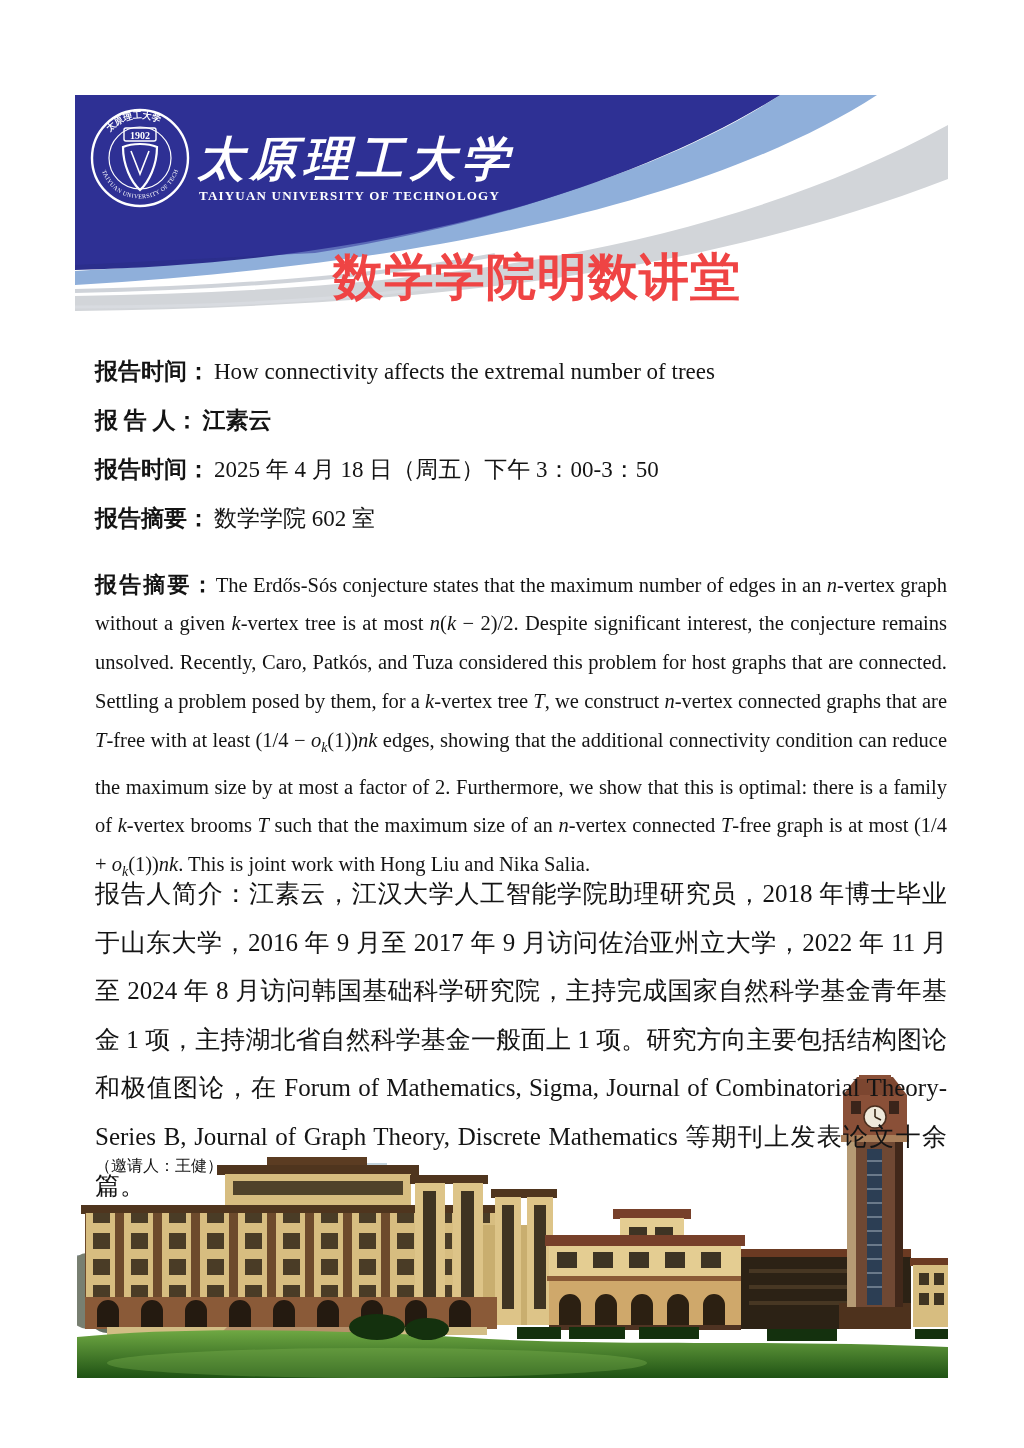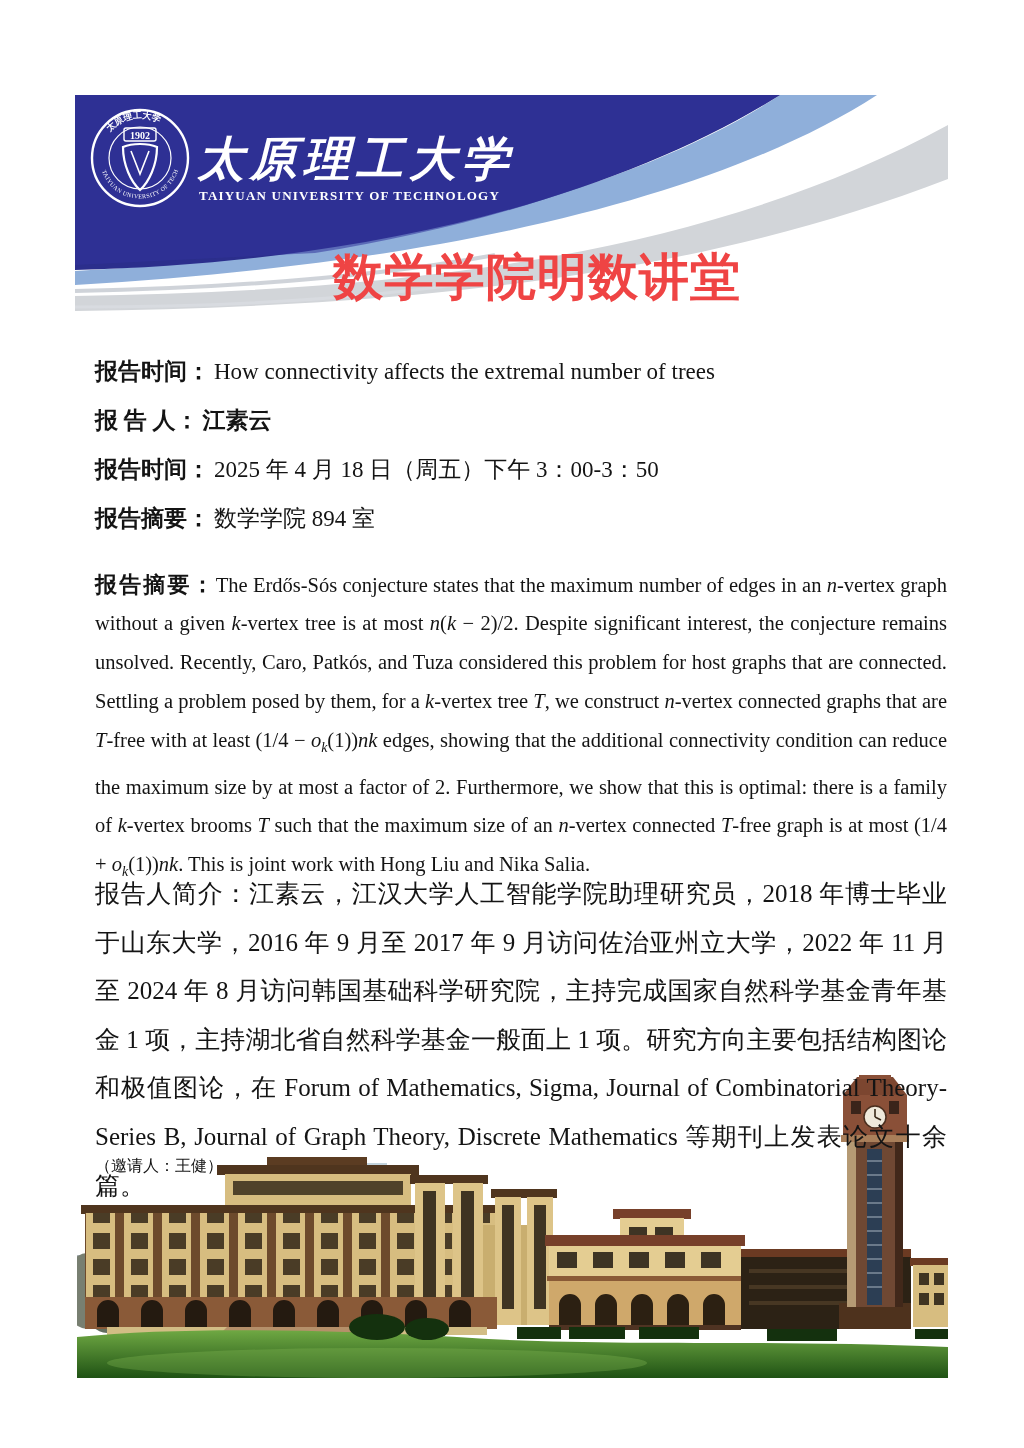--- a/index.html
+++ b/index.html
@@ -88,21 +88,21 @@
     <div class="info-row">
       <span class="info-label">报告时间：</span><span class="info-value">How connectivity affects the extremal number of trees</span>
     </div>
     <div class="info-row">
       <span class="info-label">报 告 人：</span><span class="info-value value-bold">江素云</span>
     </div>
     <div class="info-row">
       <span class="info-label">报告时间：</span><span class="info-value">2025 年 4 月 18 日（周五）下午 3：00-3：50</span>
     </div>
     <div class="info-row">
-      <span class="info-label">报告摘要：</span><span class="info-value">数学学院 894 室</span>
+      <span class="info-label">报告摘要：</span><span class="info-value">数学学院 602 室</span>
     </div>
   </div>
 
   <p class="abstract"><span class="sec-label">报告摘要：</span><span><span>The Erdős-Sós conjecture states that the maximum number of edges in an </span><span class="mi">n</span><span>-vertex graph without a given </span><span class="mi">k</span><span>-vertex tree is at most </span><span class="mi">n</span><span>(</span><span class="mi">k</span><span> − 2)/2. Despite significant interest, the conjecture remains unsolved. Recently, Caro, Patkós, and Tuza considered this problem for host graphs that are connected. Settling a problem posed by them, for a </span><span class="mi">k</span><span>-vertex tree </span><span class="mi">T</span><span>, we construct </span><span class="mi">n</span><span>-vertex connected graphs that are </span><span class="mi">T</span><span>-free with at least (1/4 − </span><span class="mi">o</span><span class="mi msub">k</span><span>(1))</span><span class="mi">nk</span><span> edges, showing that the additional connectivity condition can reduce the maximum size by at most a factor of 2. Furthermore, we show that this is optimal: there is a family of </span><span class="mi">k</span><span>-vertex brooms </span><span class="mi">T</span><span> such that the maximum size of an </span><span class="mi">n</span><span>-vertex connected </span><span class="mi">T</span><span>-free graph is at most (1/4 + </span><span class="mi">o</span><span class="mi msub">k</span><span>(1))</span><span class="mi">nk</span><span>. This is joint work with Hong Liu and Nika Salia.</span></span></p>
 
   <p class="bio"><span class="sec-label">报告人简介：</span><span>江素云，江汉大学人工智能学院助理研究员，2018 年博士毕业于山东大学，2016 年 9 月至 2017 年 9 月访问佐治亚州立大学，2022 年 11 月至 2024 年 8 月访问韩国基础科学研究院，主持完成国家自然科学基金青年基金 1 项，主持湖北省自然科学基金一般面上 1 项。研究方向主要包括结构图论和极值图论，在 Forum of Mathematics, Sigma, Journal of Combinatorial Theory-Series B, Journal of Graph Theory, Discrete Mathematics 等期刊上发表论文十余篇。</span></p>
 
   <div class="invited">（邀请人：王健）</div>
 
   <figure class="campus">

